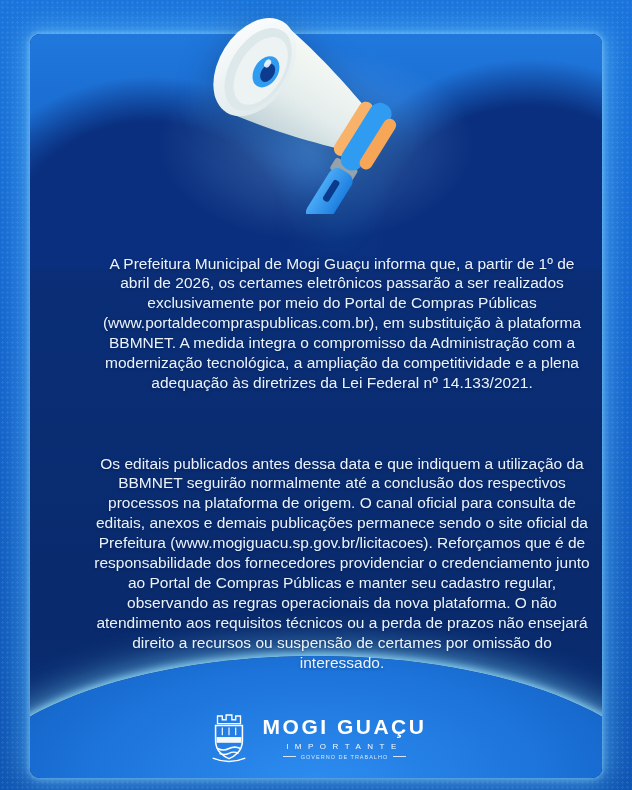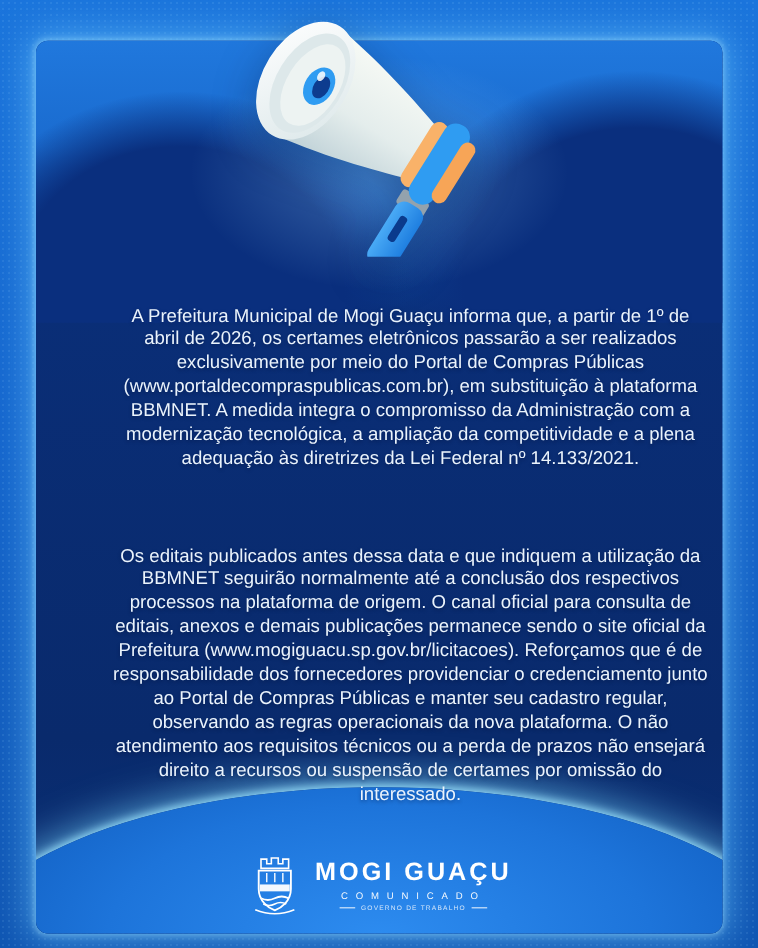--- a/index.html
+++ b/index.html
@@ -85,21 +85,21 @@
         <line x1="17" y1="16" x2="17" y2="24" stroke="#ffffff" stroke-width="1.2"></line>
         <line x1="24" y1="16" x2="24" y2="24" stroke="#ffffff" stroke-width="1.2"></line>
         <line x1="31" y1="16" x2="31" y2="24" stroke="#ffffff" stroke-width="1.2"></line>
         <rect x="11" y="26" width="26" height="6" fill="#ffffff" opacity="0.95"></rect>
         <path d="M12,38 q6,3 12,0 q6,-3 12,0" stroke="#ffffff" stroke-width="1.6" fill="none"></path>
         <path d="M14,43 q5,2.5 10,0 q5,-2.5 10,0" stroke="#ffffff" stroke-width="1.4" fill="none"></path>
         <path d="M7,48 q17,7 34,0" stroke="#ffffff" stroke-width="1.4" fill="none"></path>
       </svg>
       <div class="logo-text">
         <div class="logo-city">MOGI GUAÇU</div>
-        <div class="logo-org">COMUNICADO</div>
+        <div class="logo-org">IMPORTANTE</div>
         <div class="logo-tagline">
           <i class="rule"></i>
           <span>GOVERNO DE TRABALHO</span>
           <i class="rule"></i>
         </div>
       </div>
     </div>
   </div>
 
   <svg class="megaphone" width="238" height="212" viewBox="0 0 240 214">

